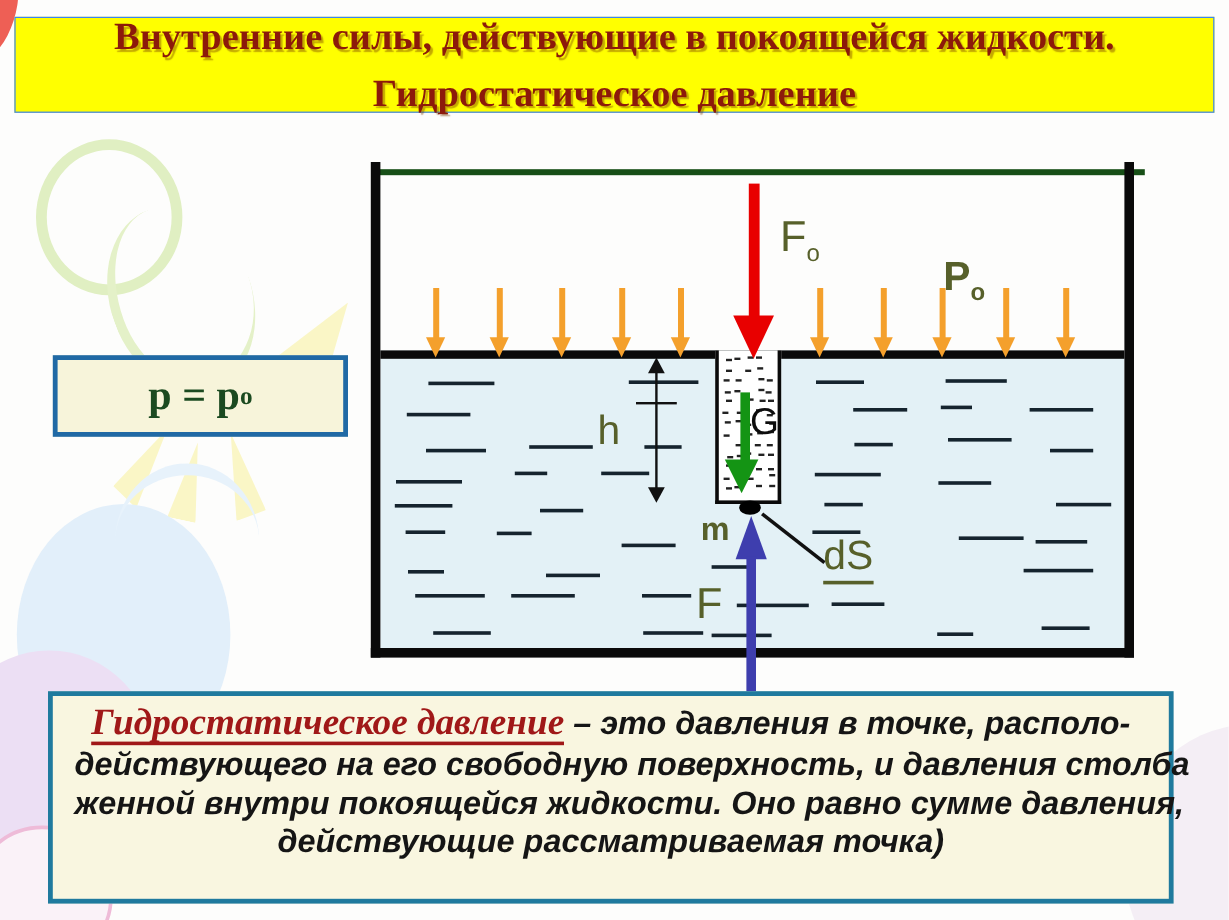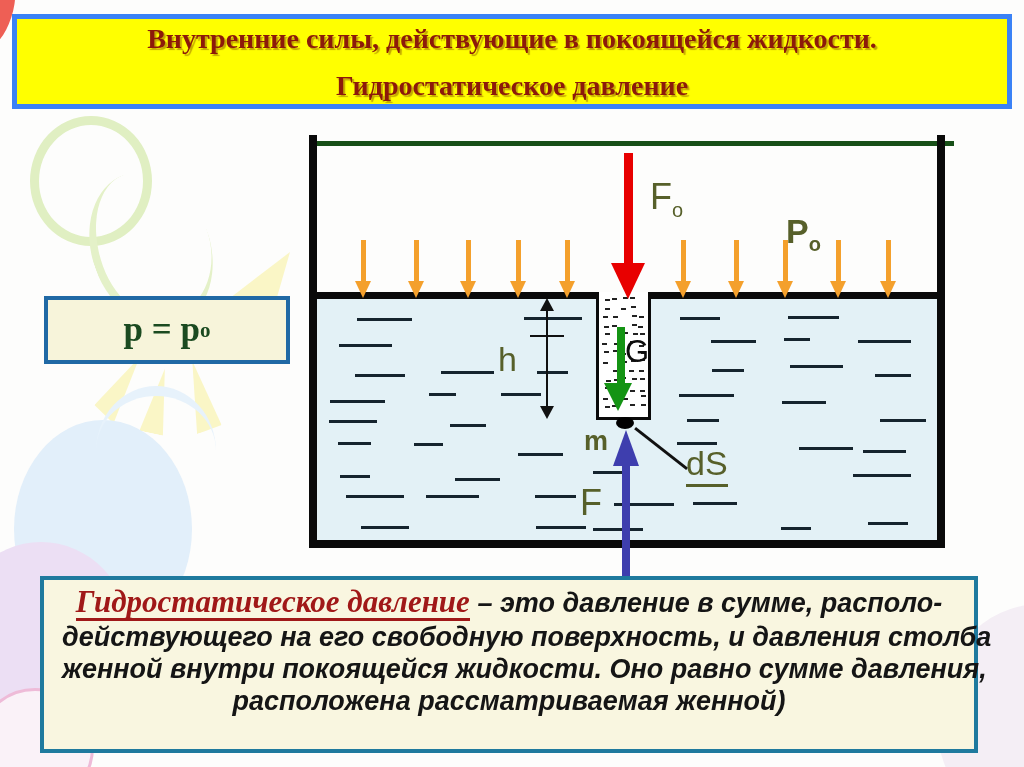--- a/index.html
+++ b/index.html
@@ -18,24 +18,24 @@
   .ray2{left:146px;top:368px;width:24px;height:66px;clip-path:polygon(50% 0,100% 100%,0 100%);transform:rotate(12deg);}
   .ray3{left:188px;top:360px;width:26px;height:72px;clip-path:polygon(50% 0,100% 96%,0 100%);transform:rotate(-14deg);}
   .ray4{left:230px;top:252px;width:60px;height:46px;clip-path:polygon(0 100%,100% 0,78% 100%);}
   .balloon-blue{left:14px;top:420px;width:178px;height:218px;background:#e2effa;border-radius:50%;}
   .balloon-blue2{left:96px;top:386px;width:120px;height:120px;border-top:10px solid #e7f2fb;border-radius:50%;}
   .balloon-lav{left:-48px;top:542px;width:178px;height:188px;background:#ecdff4;border-radius:50%;}
   .balloon-pink{left:-24px;top:688px;width:112px;height:112px;border:3px solid #eebbd8;border-radius:50%;background:#faf2f8;}
   .balloon-lav2{left:936px;top:604px;width:210px;height:230px;background:#f4eef5;border-radius:50%;}
   
   #title-banner{
-    left:12px;top:14px;width:1000px;height:95px;z-index:6;
-    background:#ffff00;border:5px solid #3b82f6;box-sizing:border-box;
+    left:12px;top:14px;width:1000px;height:80px;z-index:6;
+    background:#ffff00;border:1px solid #3b82f6;box-sizing:border-box;
     display:flex;flex-direction:column;justify-content:center;align-items:center;
-    font-family:"Liberation Serif",serif;font-weight:bold;font-size:28px;
+    font-family:"Liberation Serif",serif;font-weight:bold;font-size:32px;
     color:#8c1a0a;text-shadow:2px 2px 1px rgba(122,62,0,.45);
   }
   #title-banner div{white-space:nowrap;line-height:47px;}
   
   #formula-box{
     left:44px;top:296px;width:246px;height:68px;z-index:6;box-sizing:border-box;
     background:#f7f4da;border:4px solid #2069a5;
     display:flex;justify-content:center;align-items:center;
     font-family:"Liberation Serif",serif;font-weight:bold;font-size:35px;color:#1b4a20;
     white-space:nowrap;
@@ -267,19 +267,19 @@
   <div id="point-dot" class="abs"></div>
   <div id="label-m" class="lab">m</div>
   <div id="ds-line" class="abs"></div>
   <div id="label-ds" class="lab">dS</div>
 
   <div id="blue-head" class="abs tri"></div>
   <div id="blue-shaft" class="abs"></div>
   <div id="label-f" class="lab">F</div>
 
   <div id="definition-box" class="abs">
-    <div><span id="definition-term">Гидростатическое давление</span> <span>– это давление в сумме, располо-</span></div>
+    <div><span id="definition-term">Гидростатическое давление</span> <span>– это давления в точке, располо-</span></div>
     <div>действующего на его свободную поверхность, и давления столба</div>
     <div>женной внутри покоящейся жидкости. Оно равно сумме давления,</div>
-    <div>расположена рассматриваемая женной)</div>
+    <div>действующие рассматриваемая точка)</div>
   </div>
 
 </div>
 
 </body></html>

